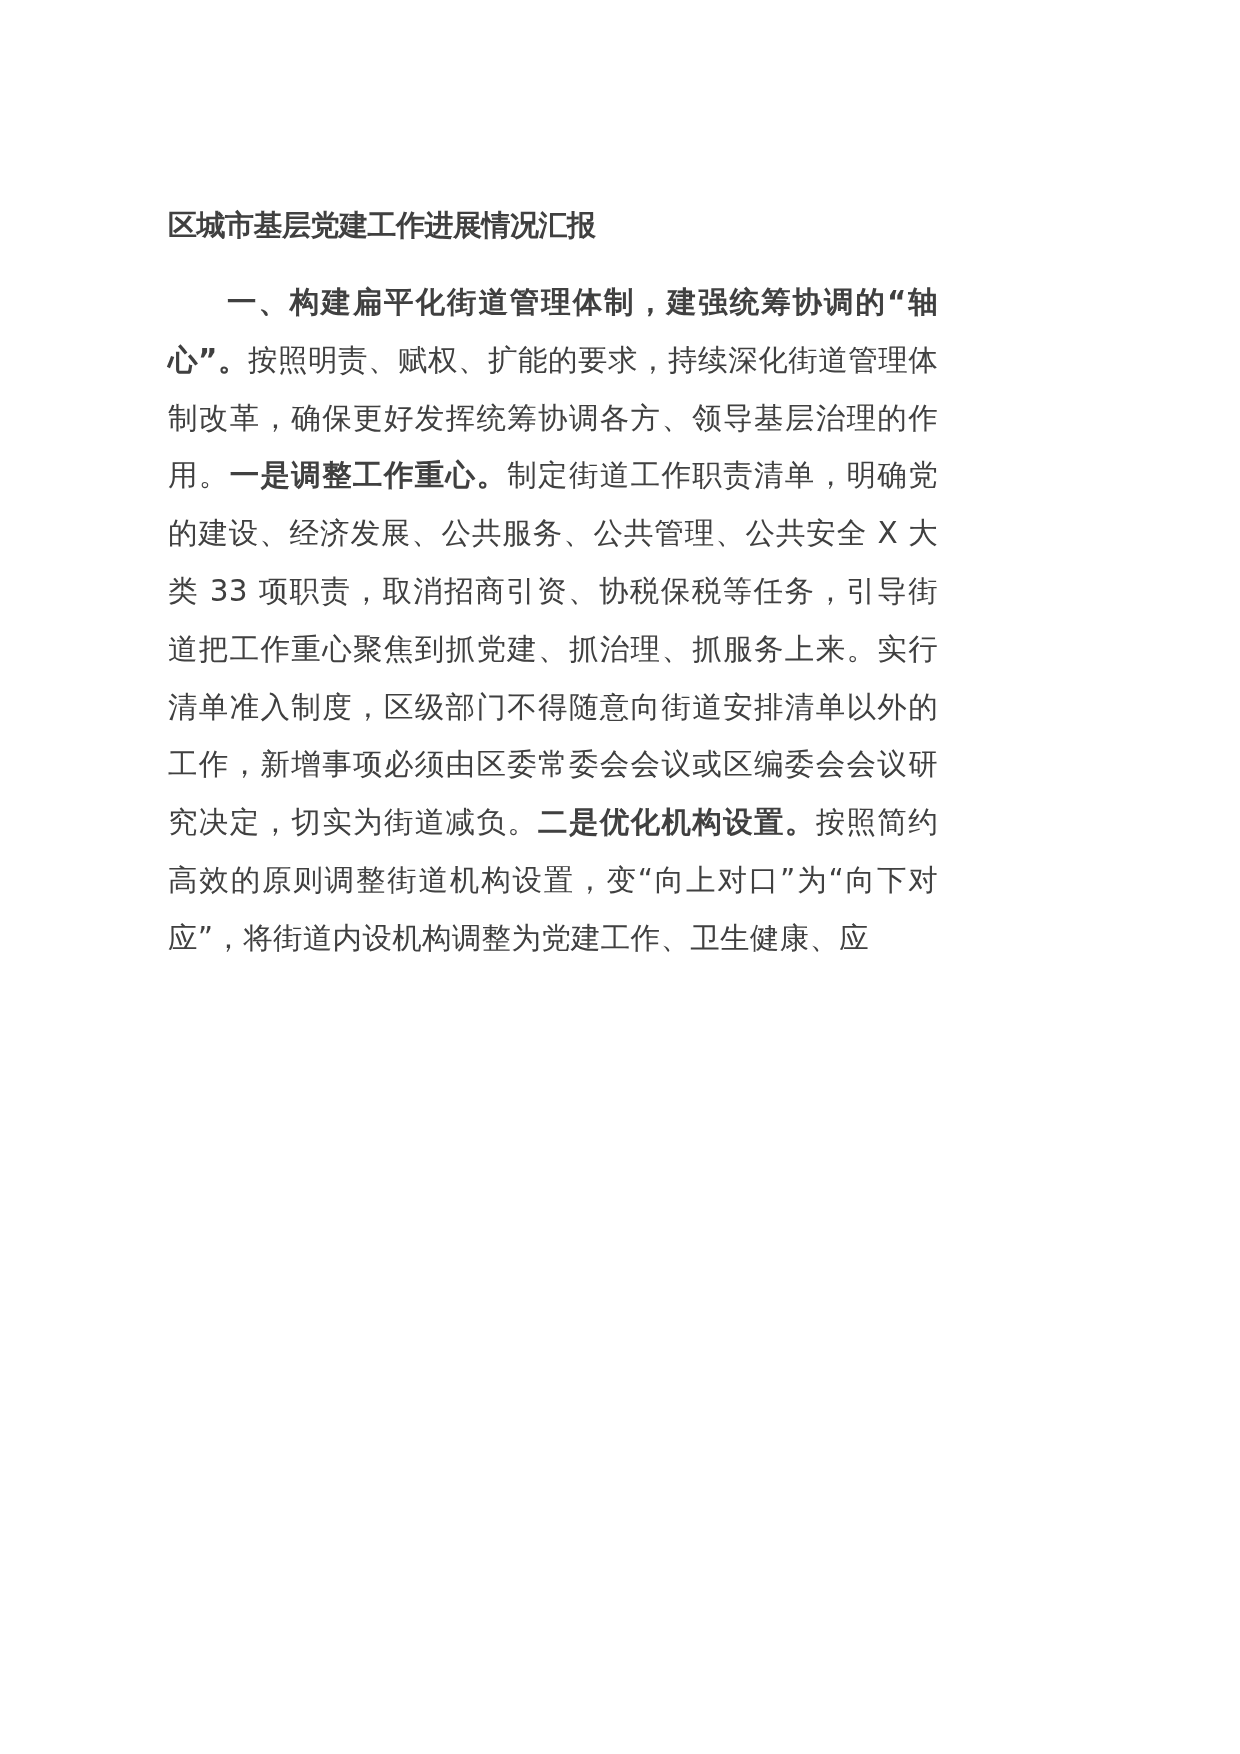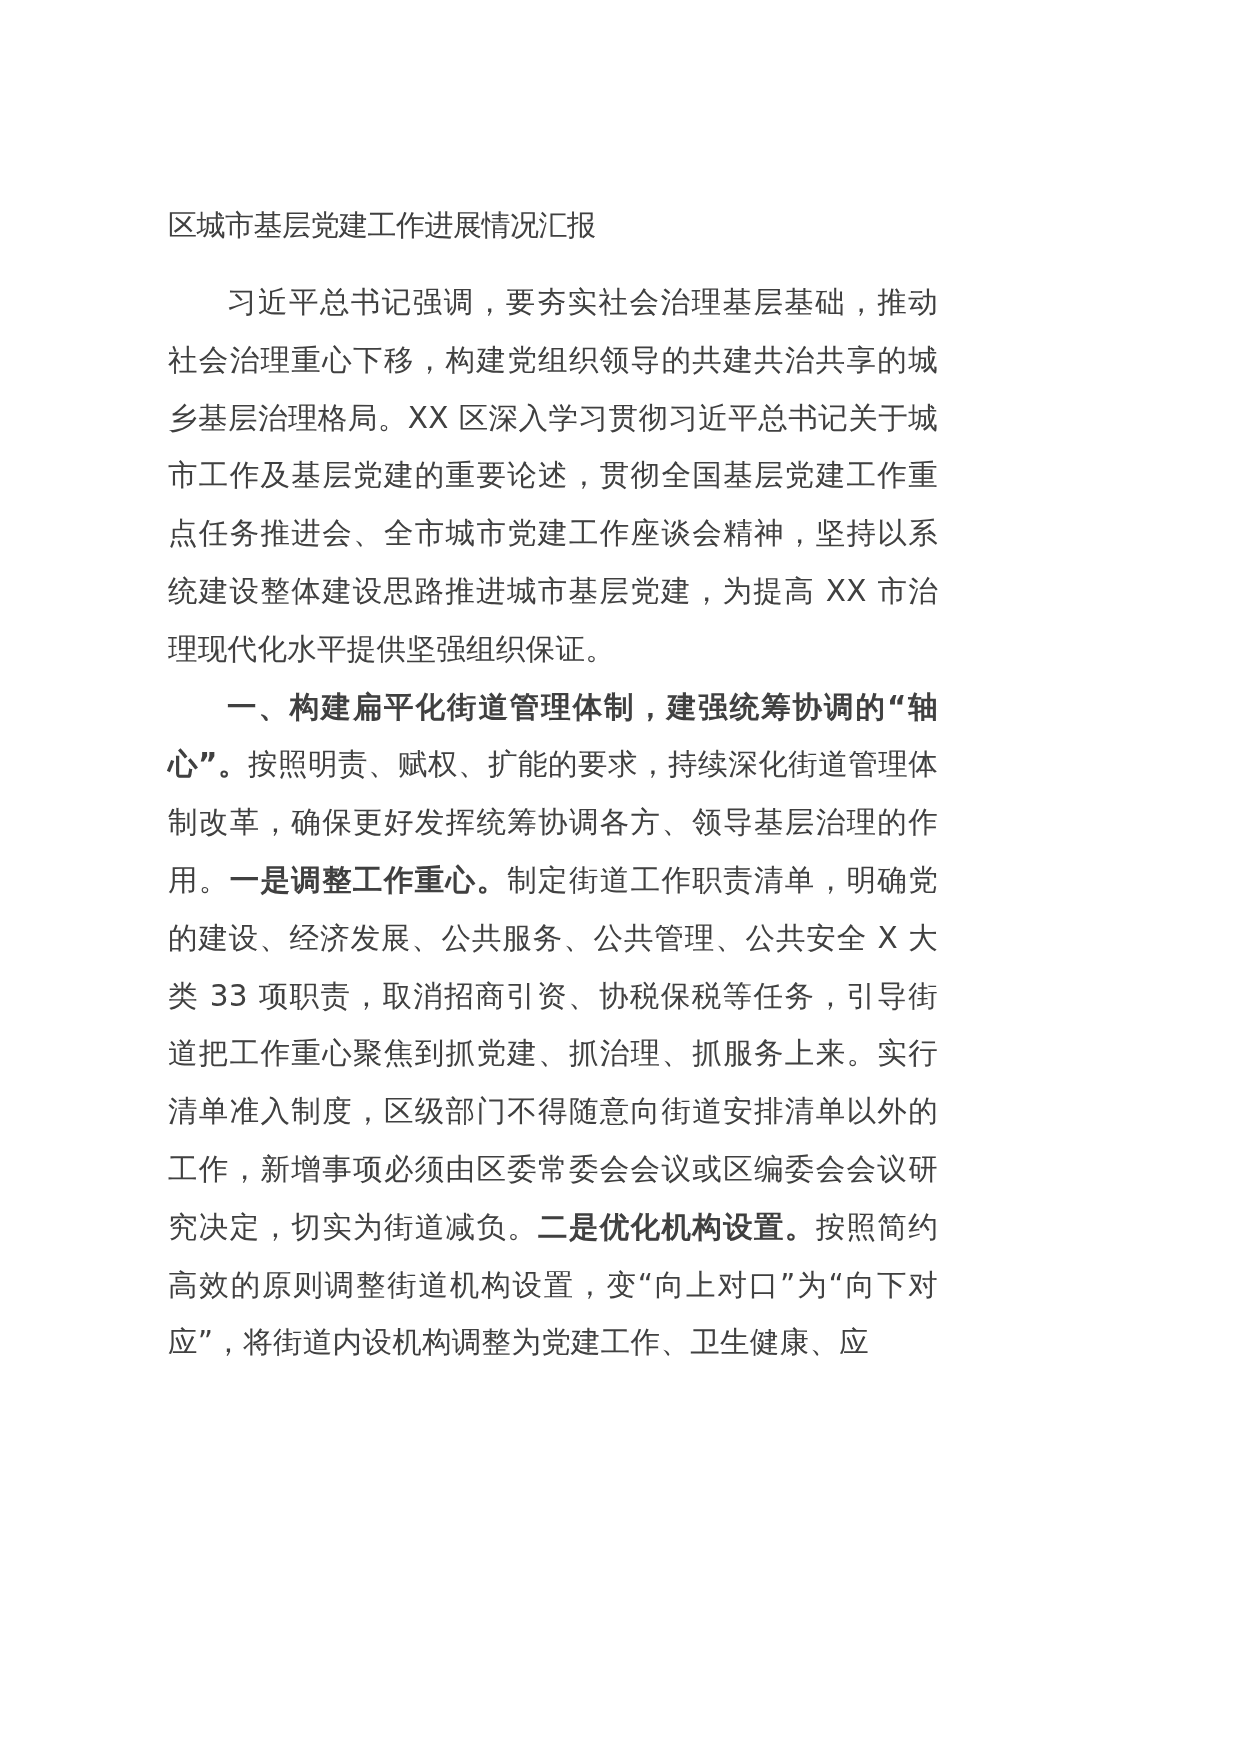--- a/index.html
+++ b/index.html
@@ -18,37 +18,36 @@
     .page {
       position: absolute;
       left: 168px;
       top: 196px;
       width: 770px;
     }
     .title {
       font-size: 29px;
       line-height: 58px;
       margin: 0 0 20px 0;
-      font-weight: normal;
+      font-weight: bold;
       letter-spacing: -0.5px;
     }
     .para {
       font-size: 29.5px;
       line-height: 57.8px;
       margin: 0;
       text-indent: 2em;
       text-align: justify;
       letter-spacing: 0.3px;
     }
     .bold {
       font-weight: bold;
     }
   </style>
 </head>
 <body>
 
 <div class="page">
   <h1 class="title">区城市基层党建工作进展情况汇报</h1>
 
-  <p class="para"><span>习近平总书记强调，要夯实社会治理基层基础，推动社会治理重心下移，构建党组织领导的共建共治共享的城乡基层治理格局。XX 区深入学习贯彻习近平总书记关于城市工作及基层党建的重要论述，贯彻全国基层党建工作重点任务推进会、全市城市党建工作座谈会精神，坚持以系统建设整体建设思路推进城市基层党建，为提高 XX 市治理现代化水平提供坚强组织保证。</span></p>
 
   <p class="para"><span class="bold">一、构建扁平化街道管理体制，建强统筹协调的“轴心”。</span><span>按照明责、赋权、扩能的要求，持续深化街道管理体制改革，确保更好发挥统筹协调各方、领导基层治理的作用。</span><span class="bold">一是调整工作重心。</span><span>制定街道工作职责清单，明确党的建设、经济发展、公共服务、公共管理、公共安全 X 大类 33 项职责，取消招商引资、协税保税等任务，引导街道把工作重心聚焦到抓党建、抓治理、抓服务上来。实行清单准入制度，区级部门不得随意向街道安排清单以外的工作，新增事项必须由区委常委会会议或区编委会会议研究决定，切实为街道减负。</span><span class="bold">二是优化机构设置。</span><span>按照简约高效的原则调整街道机构设置，变“向上对口”为“向下对应”，将街道内设机构调整为党建工作、卫生健康、应</span></p>
 </div>
 
 </body></html>

